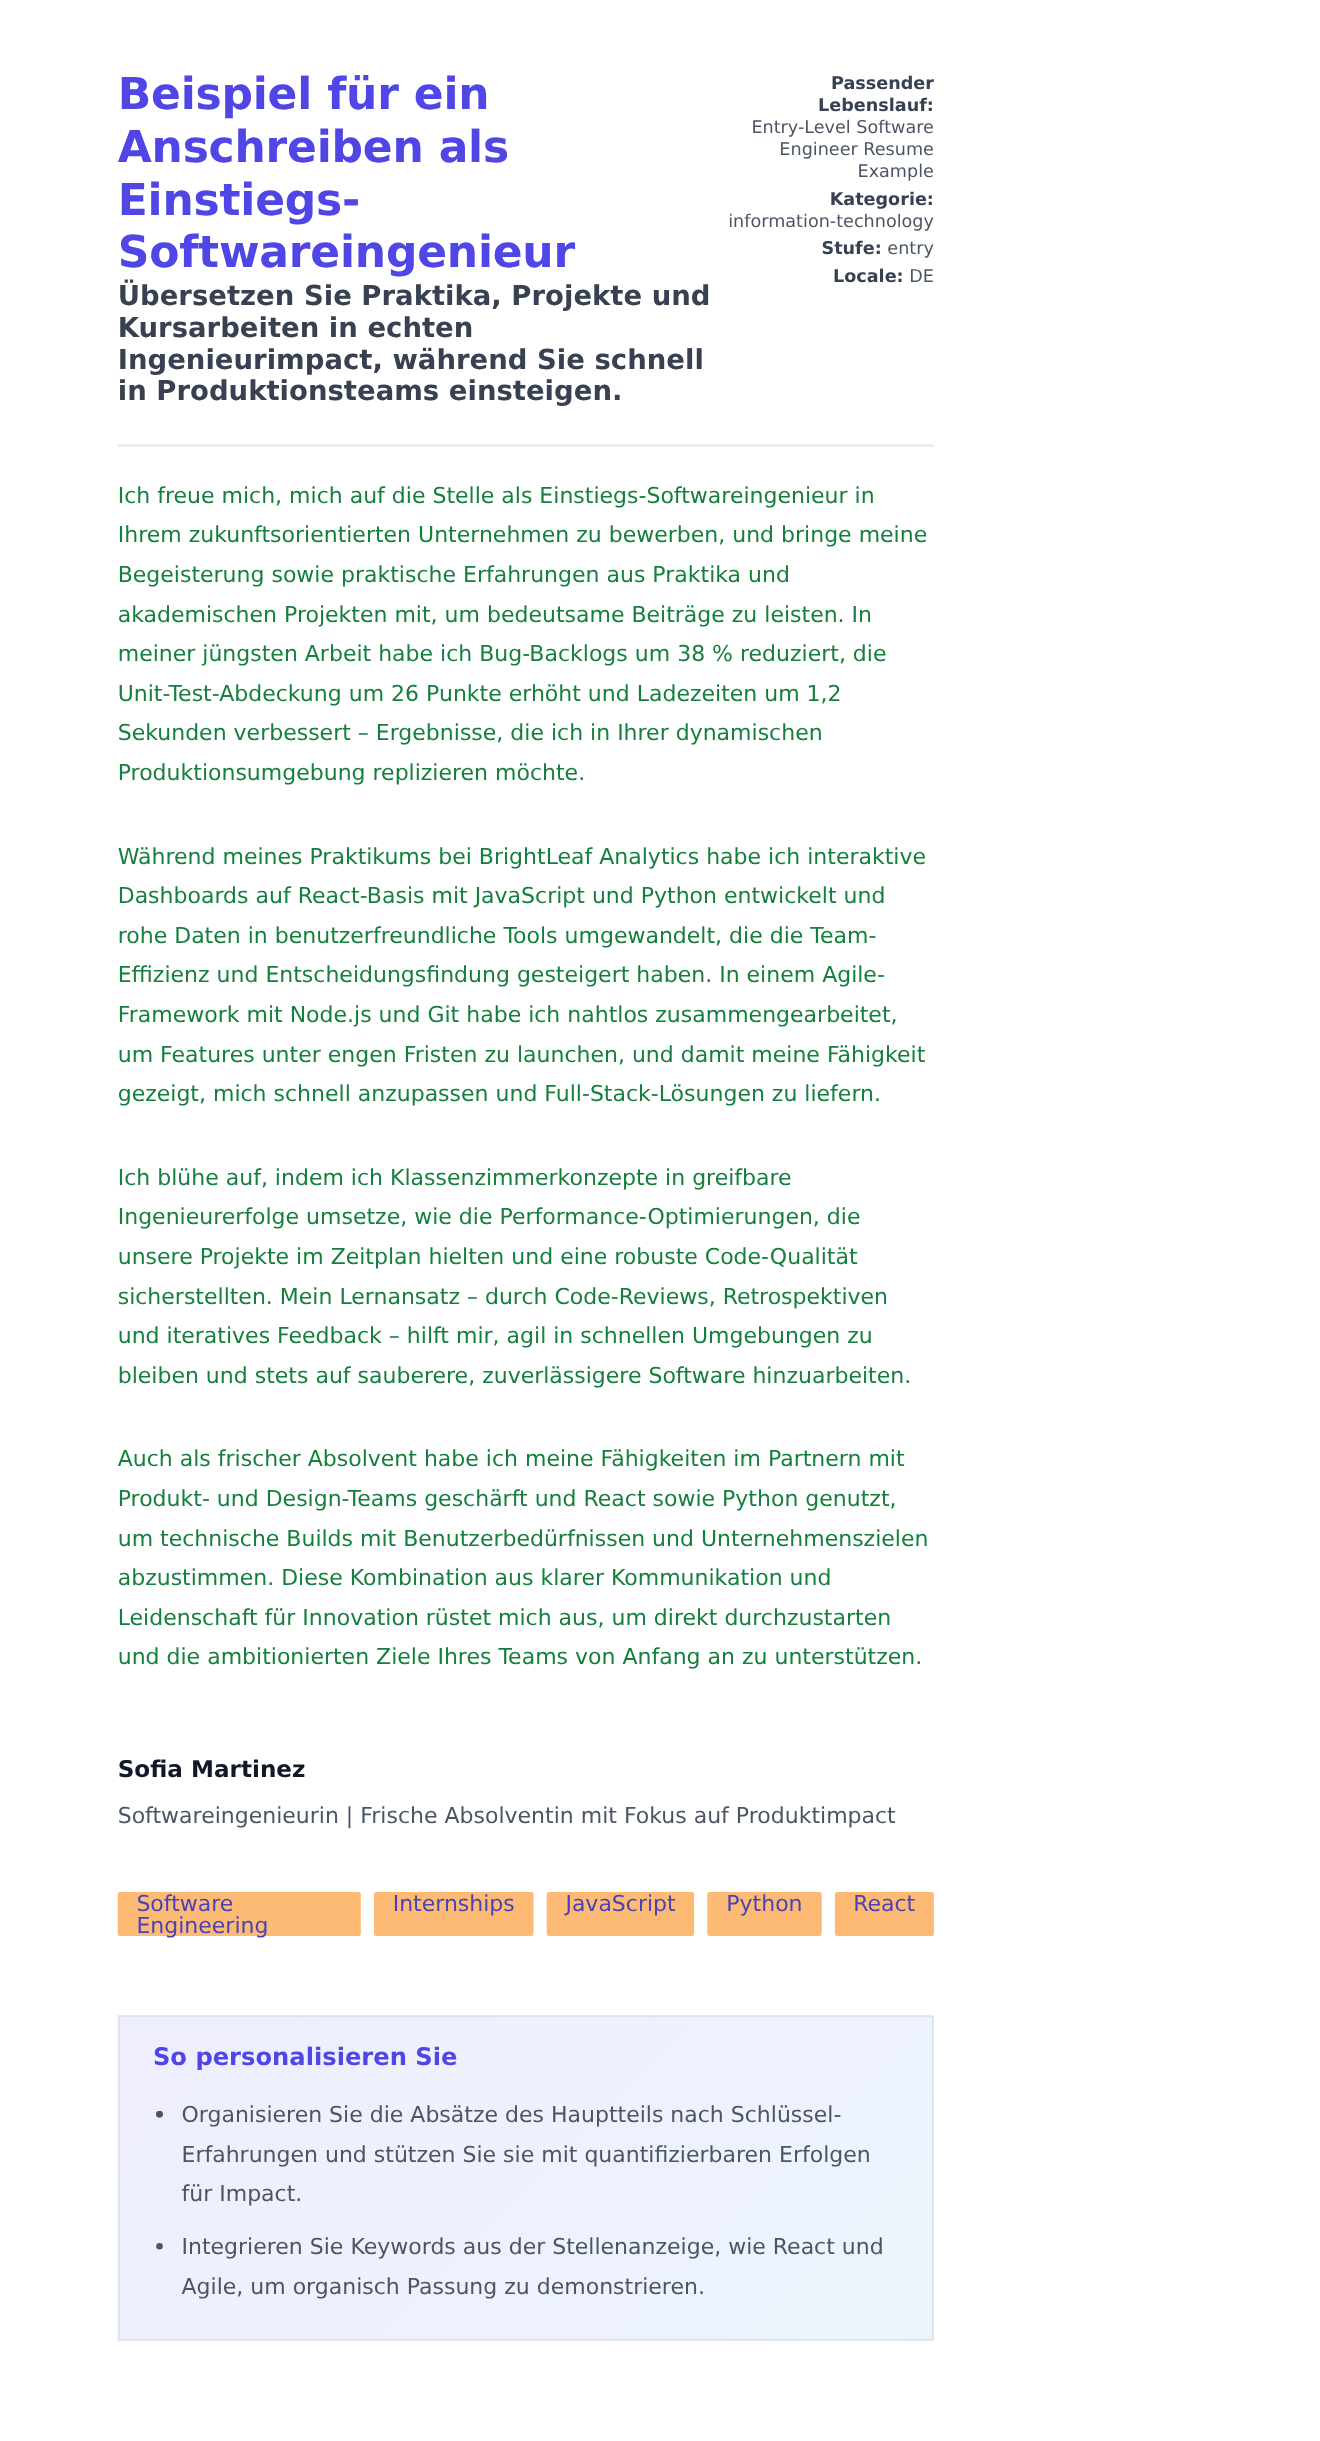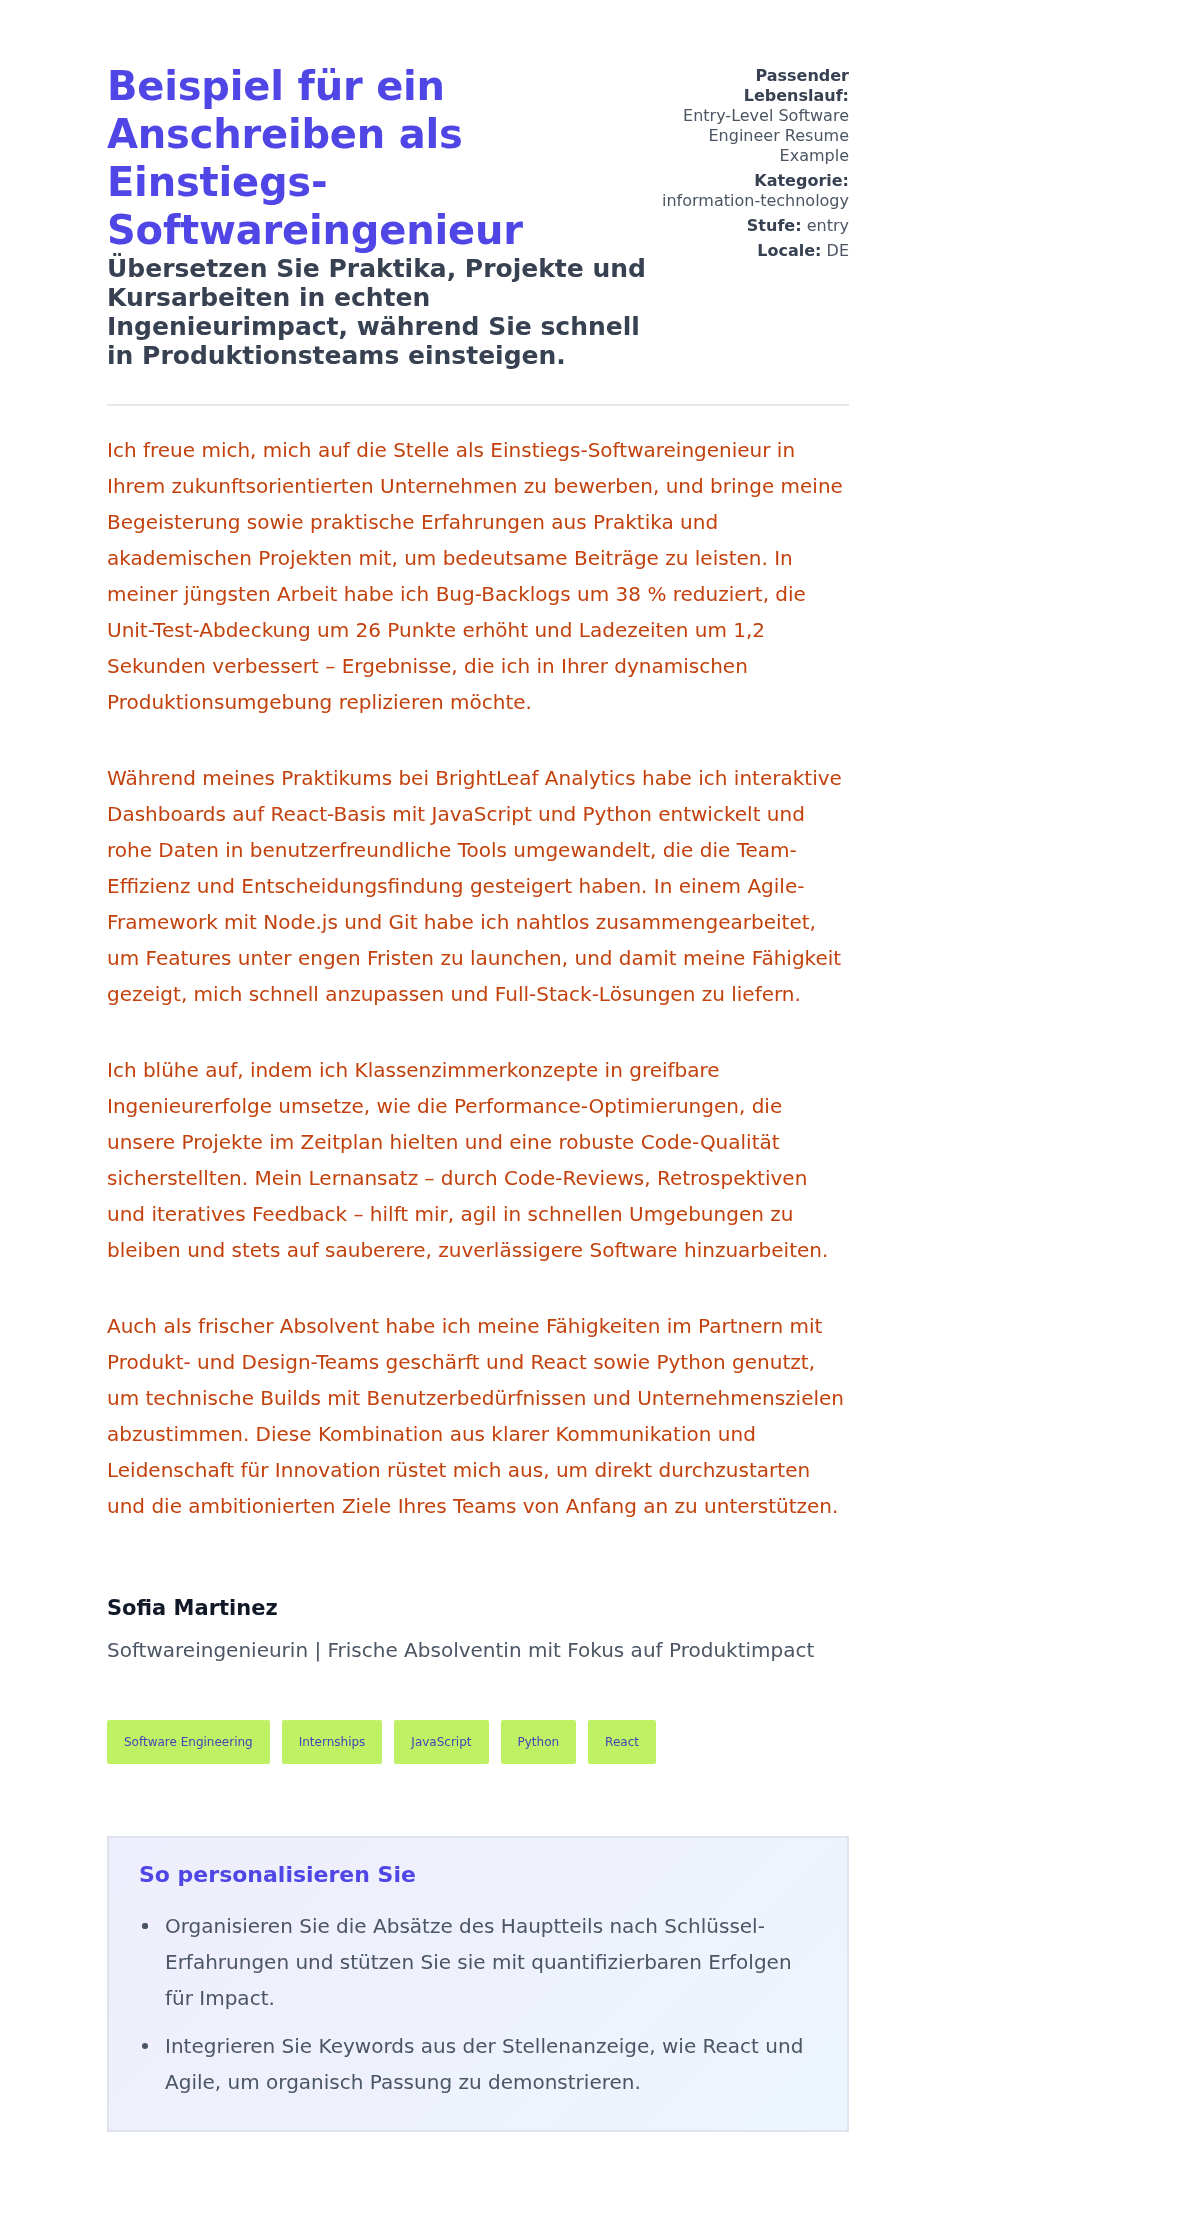--- a/index.html
+++ b/index.html
@@ -50,21 +50,21 @@
       margin-top: 48px;
       font-size: 20px;
       font-weight: bold;
       color: #4f46e5;
       line-height: 28px;
     }
     .body-p {
       margin-top: 26px;
       font-size: 20px;
       line-height: 36px;
-      color: #c2410c;
+      color: #15803d;
     }
     .body-p + .body-p { margin-top: 40px; }
     .signature { margin-top: 70px; }
     .sig-name {
       font-size: 21px;
       font-weight: bold;
       color: #111827;
       line-height: 28px;
     }
     .sig-role {
@@ -72,25 +72,25 @@
       font-size: 20px;
       color: #4b5563;
       line-height: 28px;
     }
     .tags {
       display: flex;
       gap: 12px;
       margin-top: 56px;
     }
     .tag {
-      background: #bef264;
+      background: #fdba74;
       color: #4a43b8;
-      font-size: 12px;
+      font-size: 20px;
       line-height: 20px;
-      padding: 12px 17px;
+      padding: 0 17px;
       border-radius: 2px;
     }
     .tips {
       margin-top: 72px;
       border: 2px solid #dfe3f0;
       background: linear-gradient(135deg, #efeefc 0%, #eef2fc 60%, #ecf5fd 100%);
       padding: 22px 30px 30px 30px;
     }
     .tips-title {
       font-size: 22px;

